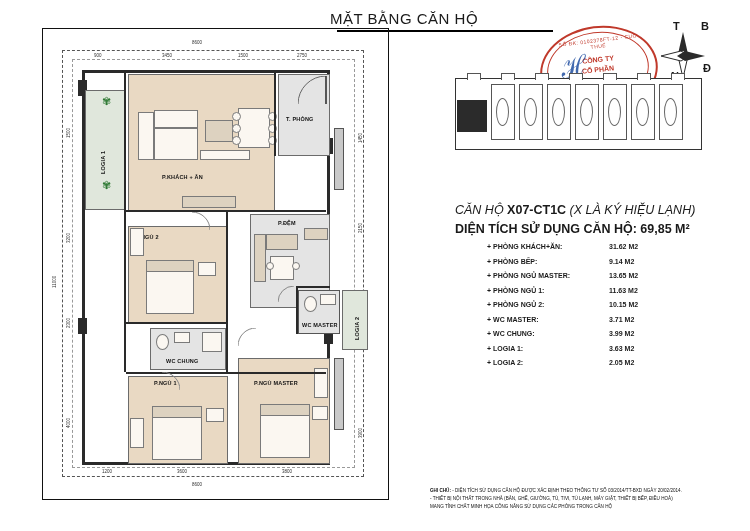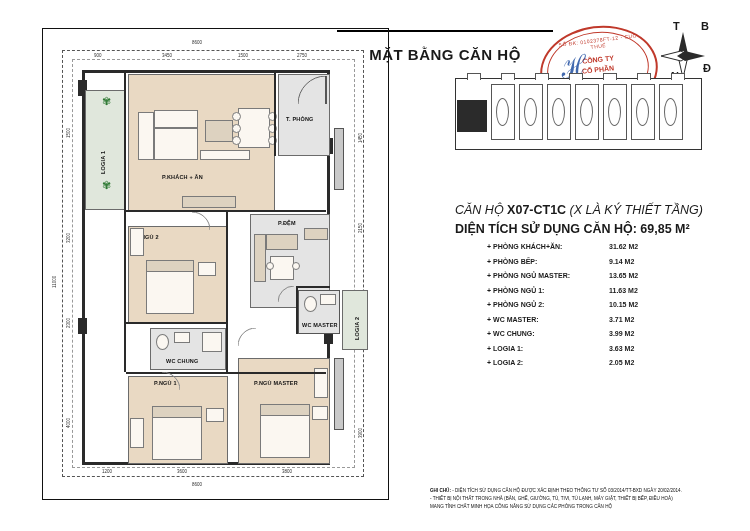--- a/index.html
+++ b/index.html
@@ -1,20 +1,20 @@
 <!DOCTYPE html>
 <html><head>
 <meta charset="utf-8">
 <style>
   html,body{margin:0;padding:0;background:#ffffff;}
   body{width:750px;height:531px;position:relative;font-family:"Liberation Sans",sans-serif;color:#1a1a1a;overflow:hidden;}
   .root{position:absolute;left:0;top:0;width:750px;height:531px;}
 
   
-  .main-title{position:absolute;left:330px;top:10px;width:230px;text-align:center;font-size:15px;font-weight:bold;letter-spacing:.5px;margin-top:36px;}
+  .main-title{position:absolute;left:330px;top:10px;width:230px;font-size:15px;font-weight:normal;letter-spacing:.5px;}
   .title-underline{position:absolute;left:337px;top:30px;width:216px;height:1.5px;background:#000;}
 
   
   .plan-wrap{position:absolute;left:42px;top:28px;width:345px;height:470px;}
   .plan-outer{position:absolute;left:0;top:0;width:345px;height:470px;border:1px solid #111;}
   .plan-dash{position:absolute;left:20px;top:22px;width:300px;height:425px;border:1px dashed #555;}
   .plan-dash2{position:absolute;left:30px;top:31px;width:281px;height:407px;border:1px dashed #999;}
 
   
   .wall{position:absolute;background:#2a2a2a;}
@@ -258,21 +258,21 @@
     <div class="kp-oval" style="left:41px;top:20px;"></div>
     <div class="kp-oval" style="left:69px;top:20px;"></div>
     <div class="kp-oval" style="left:97px;top:20px;"></div>
     <div class="kp-oval" style="left:125px;top:20px;"></div>
     <div class="kp-oval" style="left:153px;top:20px;"></div>
     <div class="kp-oval" style="left:181px;top:20px;"></div>
     <div class="kp-oval" style="left:209px;top:20px;"></div>
   </div>
 
   <div class="apt-head">
-    <span class="reg">CĂN HỘ </span><span>X07-CT1C</span><span class="reg"> (X LÀ KÝ THIẾT TẦNG)</span>
+    <span class="reg">CĂN HỘ </span><span>X07-CT1C</span><span class="reg"> (X LÀ KÝ HIỆU LẠNH)</span>
   </div>
   <div class="apt-area">DIỆN TÍCH SỬ DỤNG CĂN HỘ: 69,85 M²</div>
 
   <div class="area-list">
     <div class="area-row">
         <span class="nm">+ PHÒNG KHÁCH+ĂN:</span>
         <span class="vl">31.62 M2</span>
       </div>
     <div class="area-row">
         <span class="nm">+ PHÒNG BẾP:</span>

